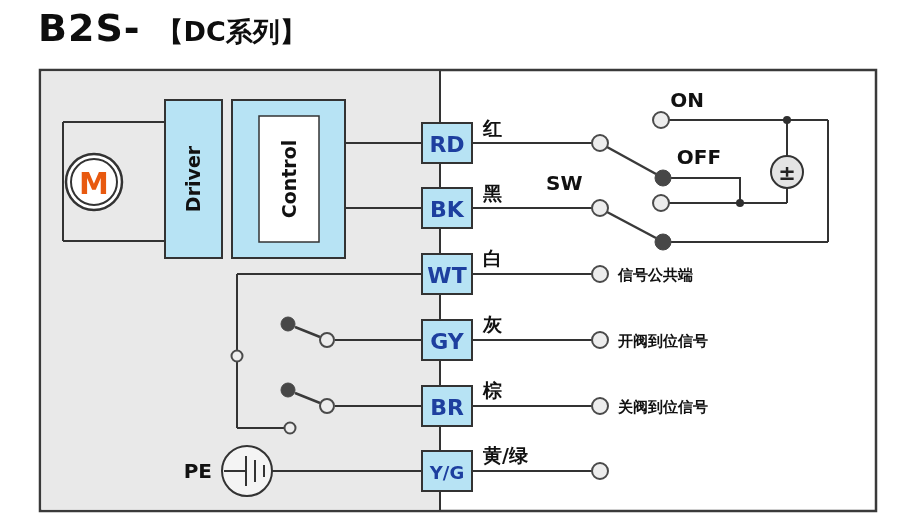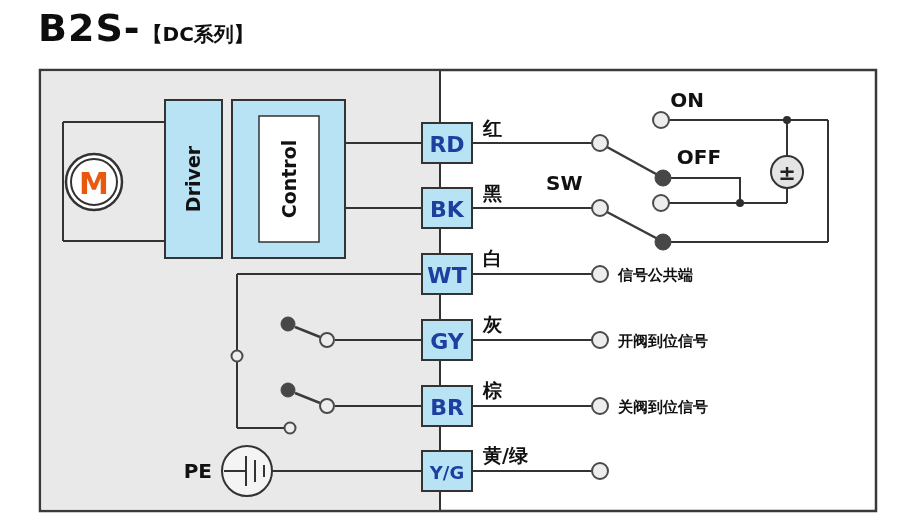--- a/index.html
+++ b/index.html
@@ -5,21 +5,21 @@
   html,body{margin:0;padding:0;background:#ffffff;}
   .stage{
     position:relative;width:900px;height:526px;background:#ffffff;
     font-family:"DejaVu Sans","Liberation Sans",sans-serif;overflow:hidden;border-radius:19px;
   }
   .title{
     position:absolute;left:38px;top:6px;display:flex;align-items:baseline;
     color:#0e0e0e;white-space:nowrap;
   }
   .title .model{font-size:38px;font-weight:800;letter-spacing:1px;}
-  .title .series{font-size:20px;font-weight:700;margin-left:2px;}
+  .title .series{font-size:27px;font-weight:700;margin-left:16px;}
   svg text{font-family:"DejaVu Sans","Liberation Sans",sans-serif;}
   .wire{stroke:#333333;stroke-width:2;fill:none;}
   .blade{stroke:#3a3a3a;stroke-width:2.5;fill:none;}
   .node{fill:#ededed;stroke:#4a4a4a;stroke-width:2;}
   .contact{fill:#474747;stroke:#474747;stroke-width:1;}
   .jdot{fill:#2f2f2f;stroke:none;}
   .boxline{stroke:#333333;stroke-width:2;}
   .code-text{font-size:22px;font-weight:bold;}
   .code-text.small{font-size:18px;}
   .cjk-label{font-size:19px;font-weight:600;fill:#111111;}

